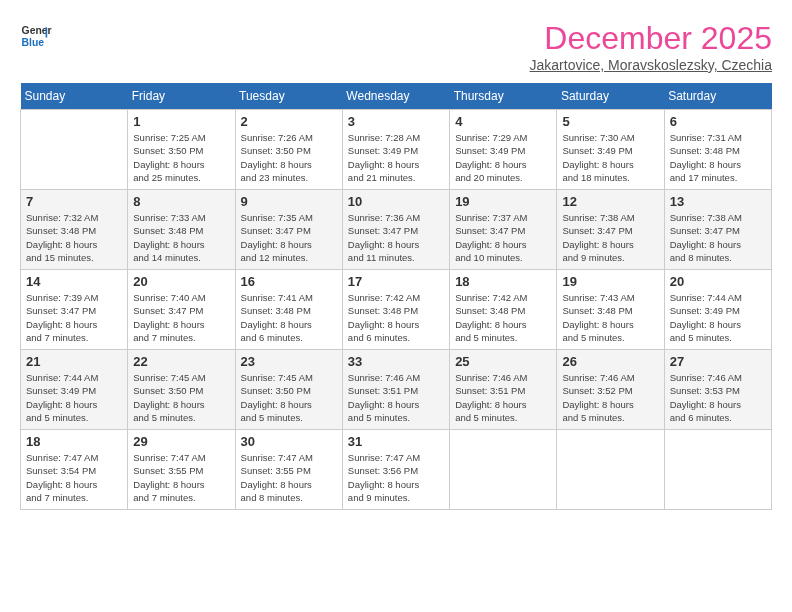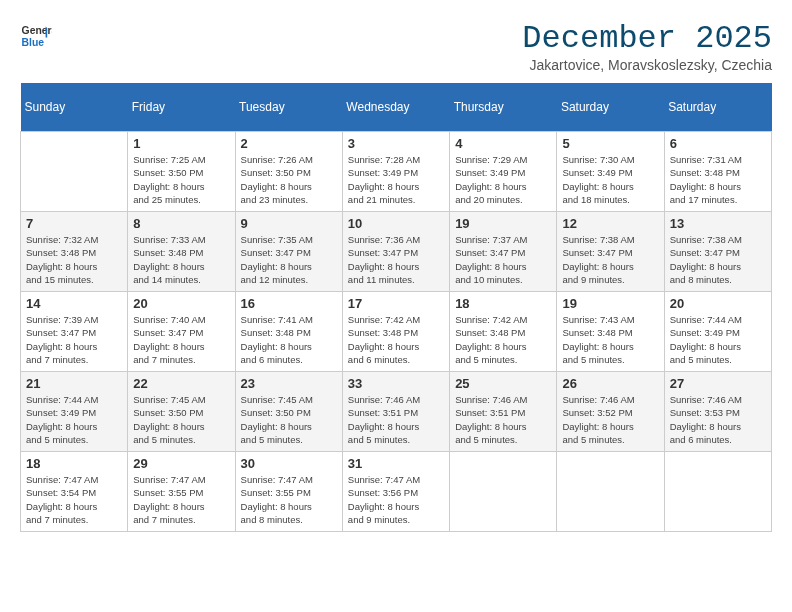--- a/index.html
+++ b/index.html
@@ -24,37 +24,37 @@
     .logo-icon {
       width: 32px;
       height: 32px;
     }
     .title-block {
       text-align: right;
     }
     .month-title {
       font-size: 32px;
       font-weight: 300;
-      color: #0c4a6e;
-      font-family: Liberation Mono, monospace;
+      color: #ec4899;
     }
     .subtitle {
       font-size: 14px;
       color: #555;
+      text-decoration: underline;
     }
     table {
       width: 100%;
       border-collapse: collapse;
       table-layout: fixed;
     }
     th {
       background-color: #2a6db5;
       color: #fff;
       font-size: 12px;
-      padding: 17px 4px;
+      padding: 6px 4px;
       text-align: left;
       font-weight: normal;
     }
     td {
       border: 1px solid #ccc;
       vertical-align: top;
       padding: 4px 5px;
       font-size: 10px;
       color: #333;
       height: 80px;

